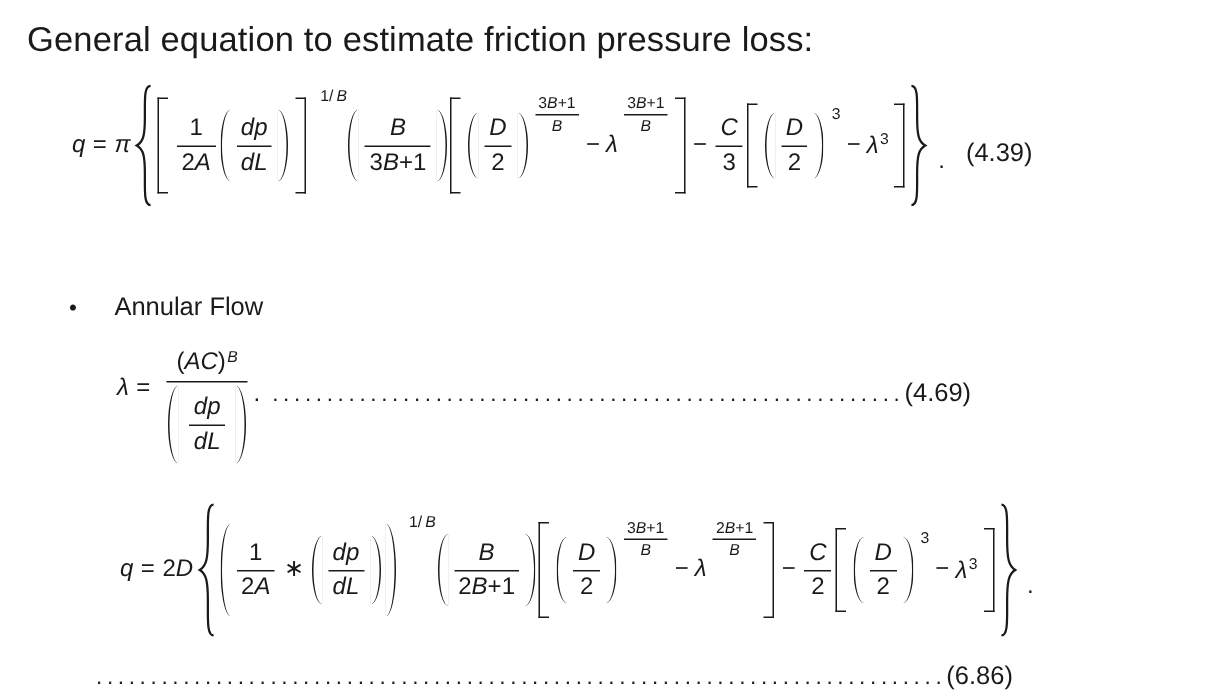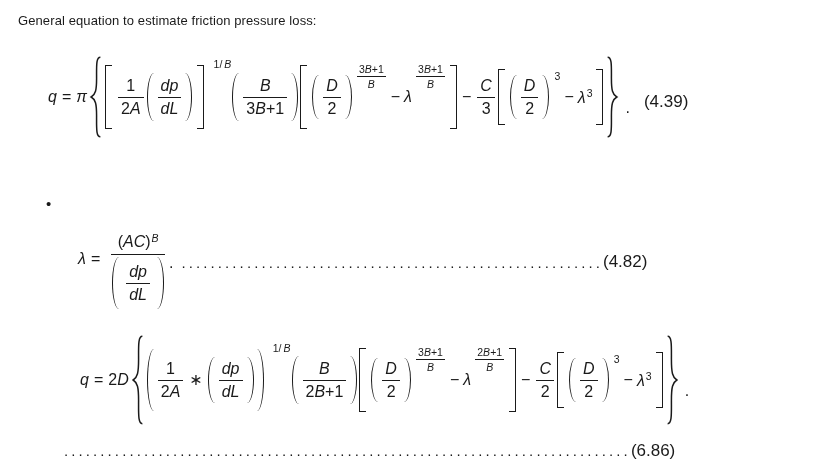--- a/index.html
+++ b/index.html
@@ -3,21 +3,21 @@
 <meta charset="utf-8">
 <style>
   * { margin:0; padding:0; box-sizing:border-box; }
   html,body { background:#ffffff; }
   body {
     width:819px; height:466px; position:relative; overflow:hidden;
     font-family:"Liberation Sans","DejaVu Sans",sans-serif;
     color:#1a1a1a;
   }
   .abs { position:absolute; }
-  .title { font-size:13px; letter-spacing:0.1px; }
+  .title { font-size:23px; letter-spacing:0.1px; }
   .bullet-row { display:flex; align-items:center; font-size:17px; }
   .bullet-marker { font-size:15px; margin-right:25px; }
 
   .eq { position:absolute; display:flex; align-items:center; font-size:16px; white-space:nowrap; }
   .eq > * { flex:0 0 auto; }
   .it { font-style:italic; }
   .op { margin:0 5px; }
   .opn { margin:0 4px; }
 
   
@@ -192,20 +192,21 @@
   <svg class="brace" width="13" height="82" viewBox="0 0 12 100" preserveAspectRatio="none">
     <path d="M1.5 1.5 C5.5 1.5 5 12 5 27 C5 42 6 47 10 50 C6 53 5 58 5 73 C5 88 5.5 98.5 1.5 98.5" vector-effect="non-scaling-stroke"></path>
   </svg>
 
   <span class="period-low">.</span>
   <span class="eqlabel lab566 ml14">(4.39)</span>
 </div>
 
 <div class="abs bullet-row" style="left:46px; top:195px">
   <span class="bullet-marker">•</span>
+  <span>Annular Flow</span>
 </div>
 
 <div class="eq eq567" style="left:78px; top:233px">
   <span class="it mt17">λ</span>
   <span class="op mt17">=</span>
   <span class="bigfrac">
     <span class="bnum">
       <span>(</span>
         <span class="it">AC</span>
         <span>)</span>
@@ -217,21 +218,21 @@
         <span class="frac">
           <span class="num it">dp</span>
           <span class="den it">dL</span>
         </span>
         <span class="rp"></span>
       </span>
     </span>
   </span>
   <span class="mt21" style="margin-left:4px">.</span>
   <span class="dots dots567">..........................................................</span>
-  <span class="eqlabel" style="margin-top:19px">(4.82)</span>
+  <span class="eqlabel" style="margin-top:19px">(4.69)</span>
 </div>
 
 <div class="eq" style="left:80px; top:334px; height:92px">
   <span class="it">q</span>
   <span class="op">=</span>
   <span><span>2</span><span class="it">D</span></span>
 
   <svg class="brace" width="13" height="90" viewBox="0 0 12 100" preserveAspectRatio="none">
     <path d="M10.5 1.5 C6.5 1.5 7 12 7 27 C7 42 6 47 2 50 C6 53 7 58 7 73 C7 88 6.5 98.5 10.5 98.5" vector-effect="non-scaling-stroke"></path>
   </svg>

